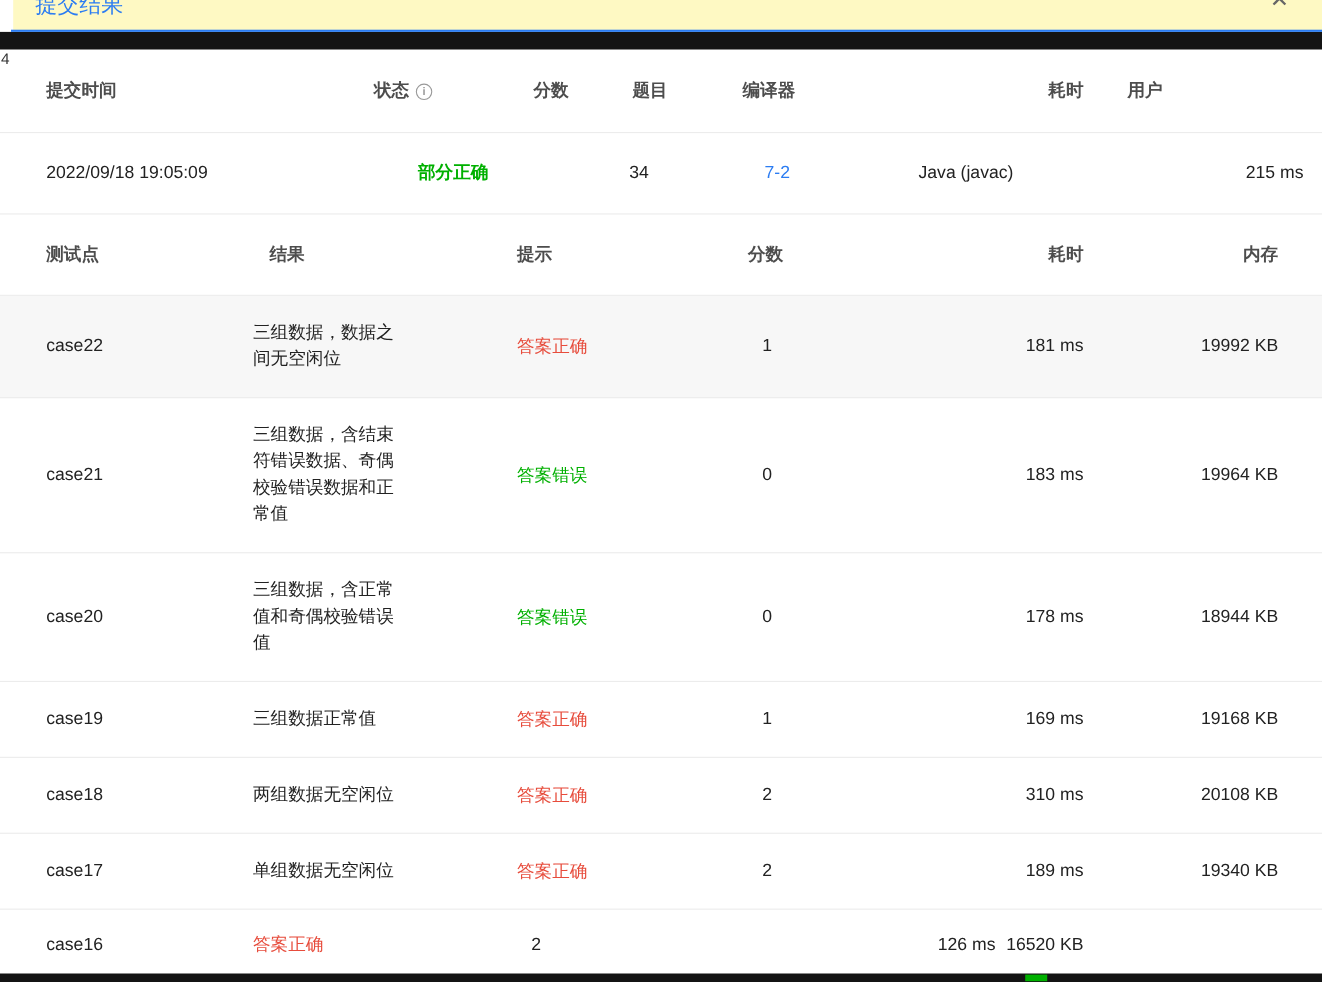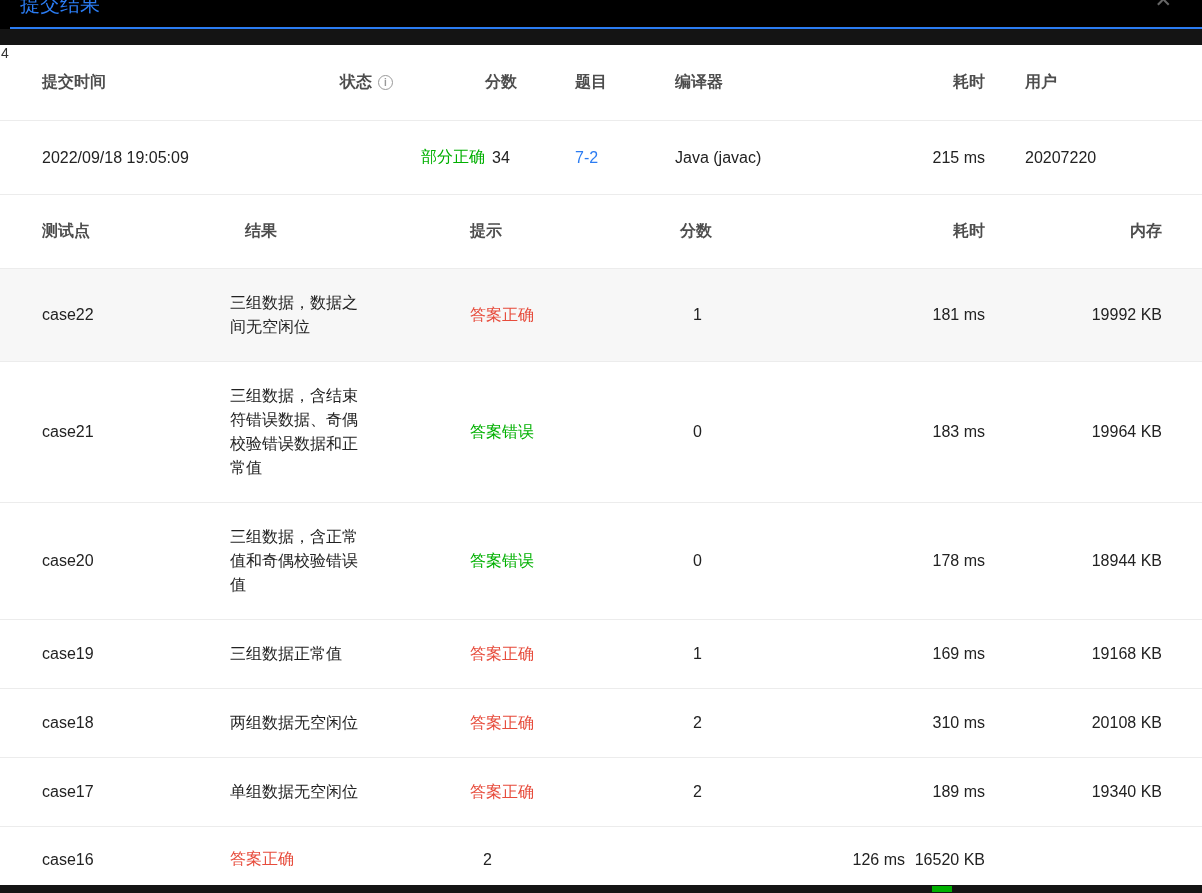--- a/index.html
+++ b/index.html
@@ -16,21 +16,21 @@
   html,body{width:1202px;height:893px;}
   body{
     position:relative;
     overflow:hidden;
     background:#ffffff;
     font-family:"Liberation Sans","DejaVu Sans",sans-serif;
     font-size:16px;
     color:var(--text);
   }
   
-  .titlebar{position:absolute;top:0;left:0;right:0;height:29px;background:#000000;z-index:5;}
+  .titlebar{position:absolute;top:0;left:12px;right:0;height:29px;background:#fef9c3;z-index:5;}
   .modal-title{
     position:absolute;top:-9px;left:20px;
     font-size:20px;font-weight:500;color:var(--accent);
     white-space:nowrap;
   }
   .close{
     position:absolute;top:-11px;right:30px;
     font-size:21px;color:#666;cursor:pointer;line-height:1;
   }
   .tab-underline{position:absolute;top:27px;left:10px;right:0;height:2px;background:var(--accent);z-index:6;}
@@ -38,27 +38,27 @@
   .band{position:absolute;left:0;right:0;background:var(--band);z-index:4;}
   .band-top{top:29px;height:16px;}
   .band-bottom{bottom:0;height:8px;}
   .left-frag{position:absolute;top:45px;left:1px;font-size:14px;color:#333;z-index:5;}
   .green-frag{position:absolute;left:932px;bottom:1px;width:20px;height:6px;background:var(--green);z-index:6;}
   
   .content{position:absolute;top:45px;left:0;right:0;bottom:8px;background:#fff;overflow:hidden;z-index:3;}
   .t1-row{display:grid;grid-template-columns:298px 145px 90px 100px 230px 80px 1fr;align-items:center;padding:0 64px 0 42px;}
   .t2-row{display:grid;grid-template-columns:188px 240px 210px 225px 80px 1fr;align-items:center;padding:0 40px 0 42px;}
   .t1-header{height:76px;border-bottom:1px solid var(--border);}
-  .t1-data{height:74px;border-bottom:1px solid var(--border);}
+  .t1-data{height:74px;border-bottom:1px solid var(--border);gap:40px;}
   .t2-header{height:74px;border-bottom:1px solid var(--border);}
   .hdr{color:var(--head-text);font-weight:600;}
   .col-right{text-align:right;}
   .user-col{padding-left:40px;}
   .t1-score{padding-left:7px;}
-  .status-ok{color:var(--green);font-weight:400;text-align:right;}
+  .status-ok{color:var(--green);font-weight:700;}
   .problem-link{color:var(--accent);cursor:pointer;text-decoration:none;}
   .info-icon{
     display:inline-flex;align-items:center;justify-content:center;
     width:15px;height:15px;border:1px solid #999;border-radius:50%;
     font-size:10px;color:#999;margin-left:6px;vertical-align:1px;
     font-style:normal;cursor:pointer;
   }
   .hdr-result{padding-left:15px;}
   .case-row{padding:22px 40px 22px 42px;min-height:66px;border-bottom:1px solid var(--border);}
   .case-row.highlight{background:var(--row-highlight);}

